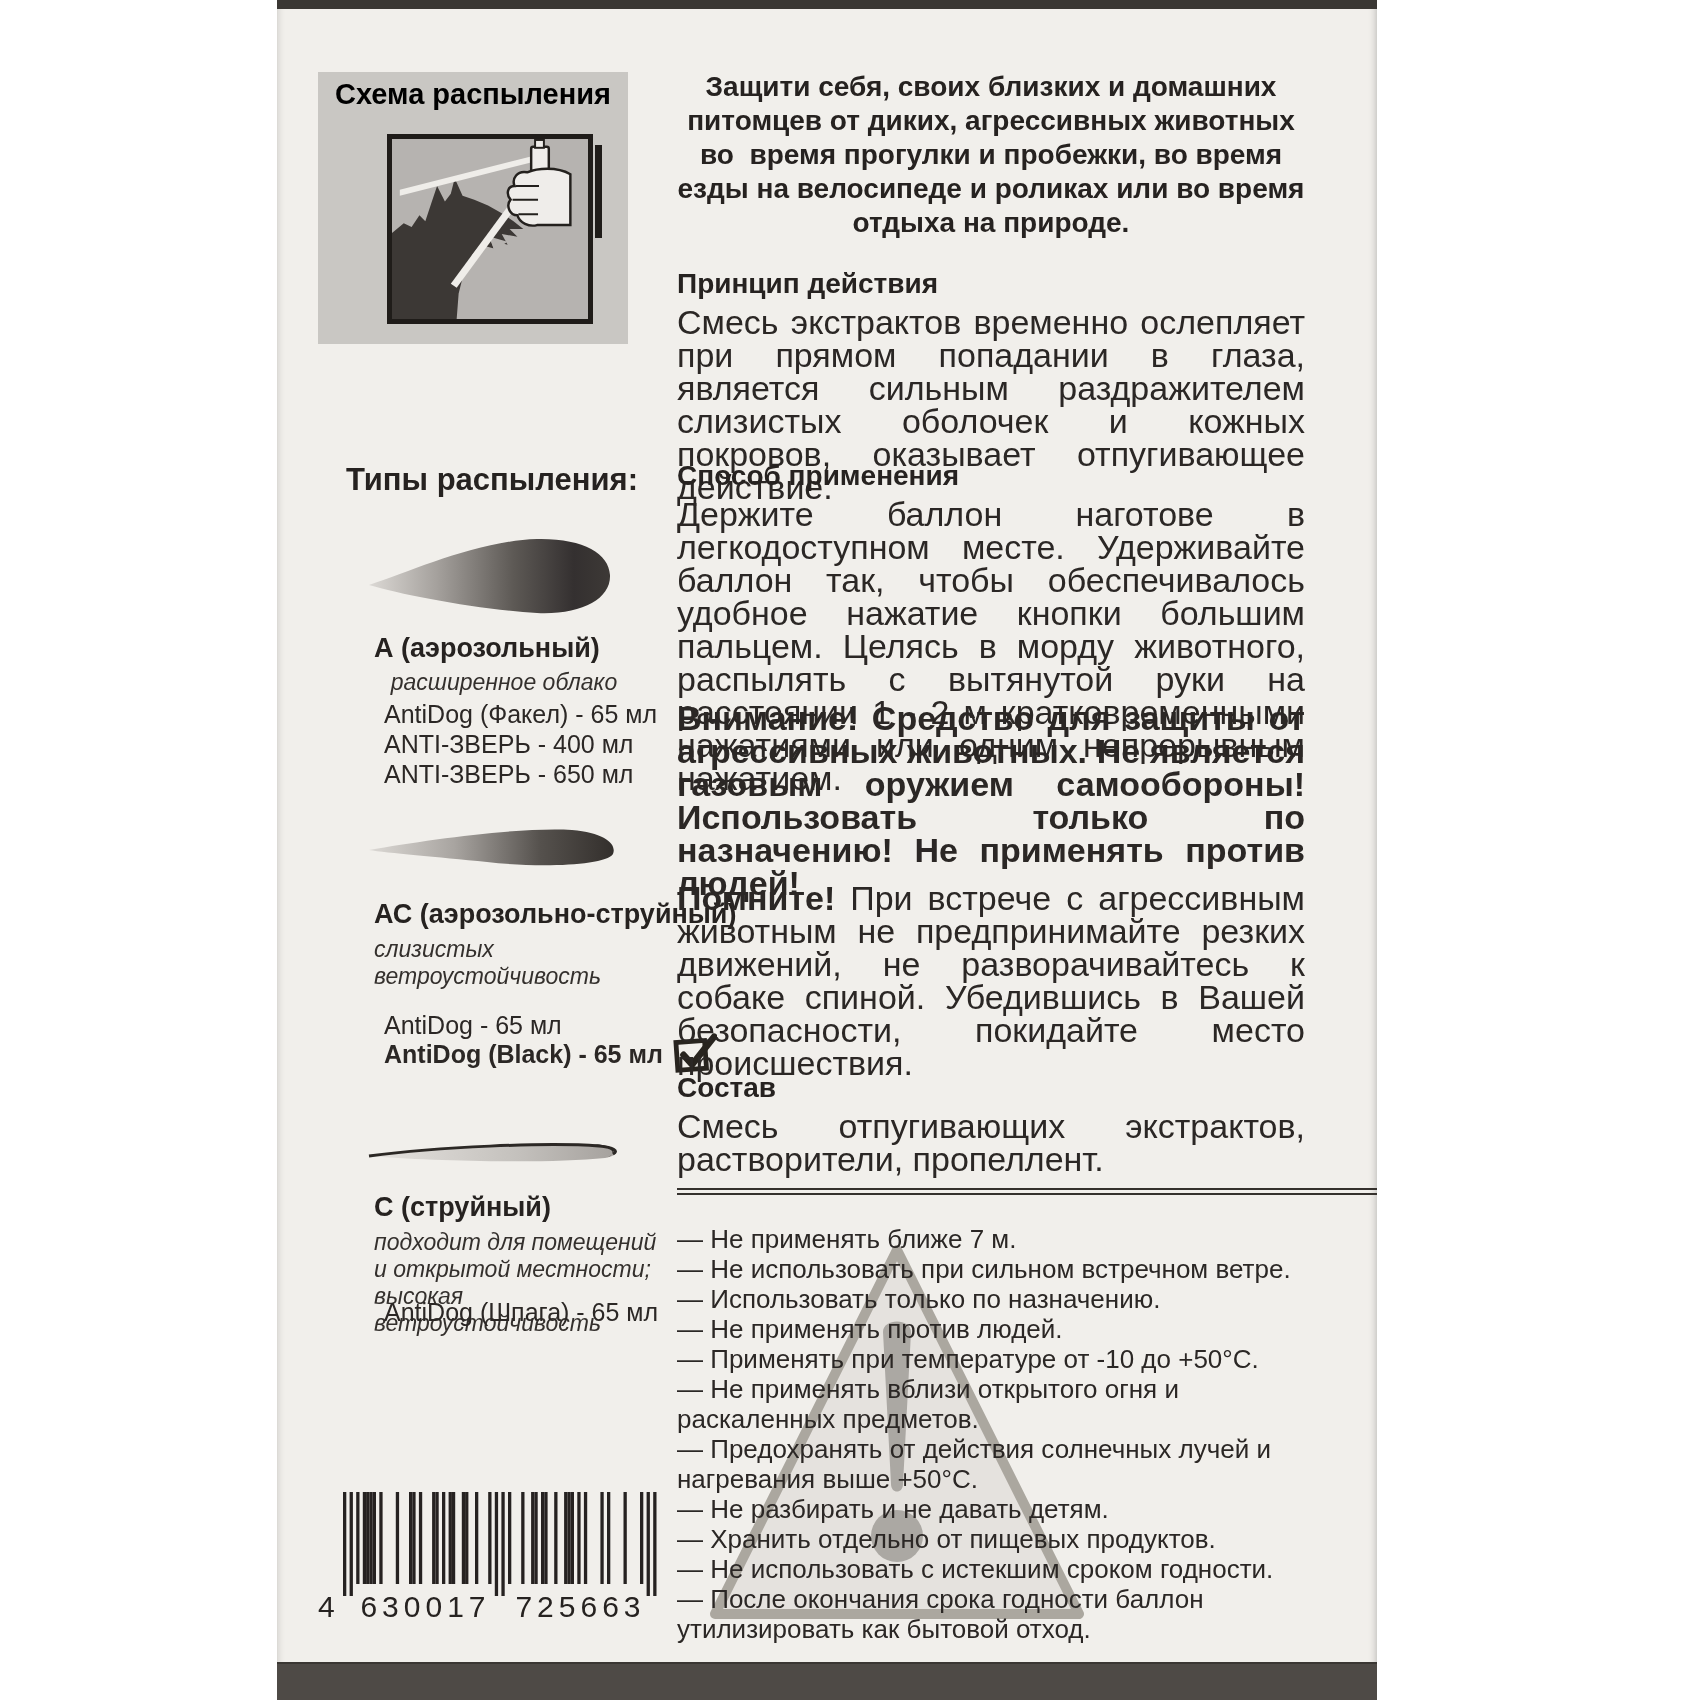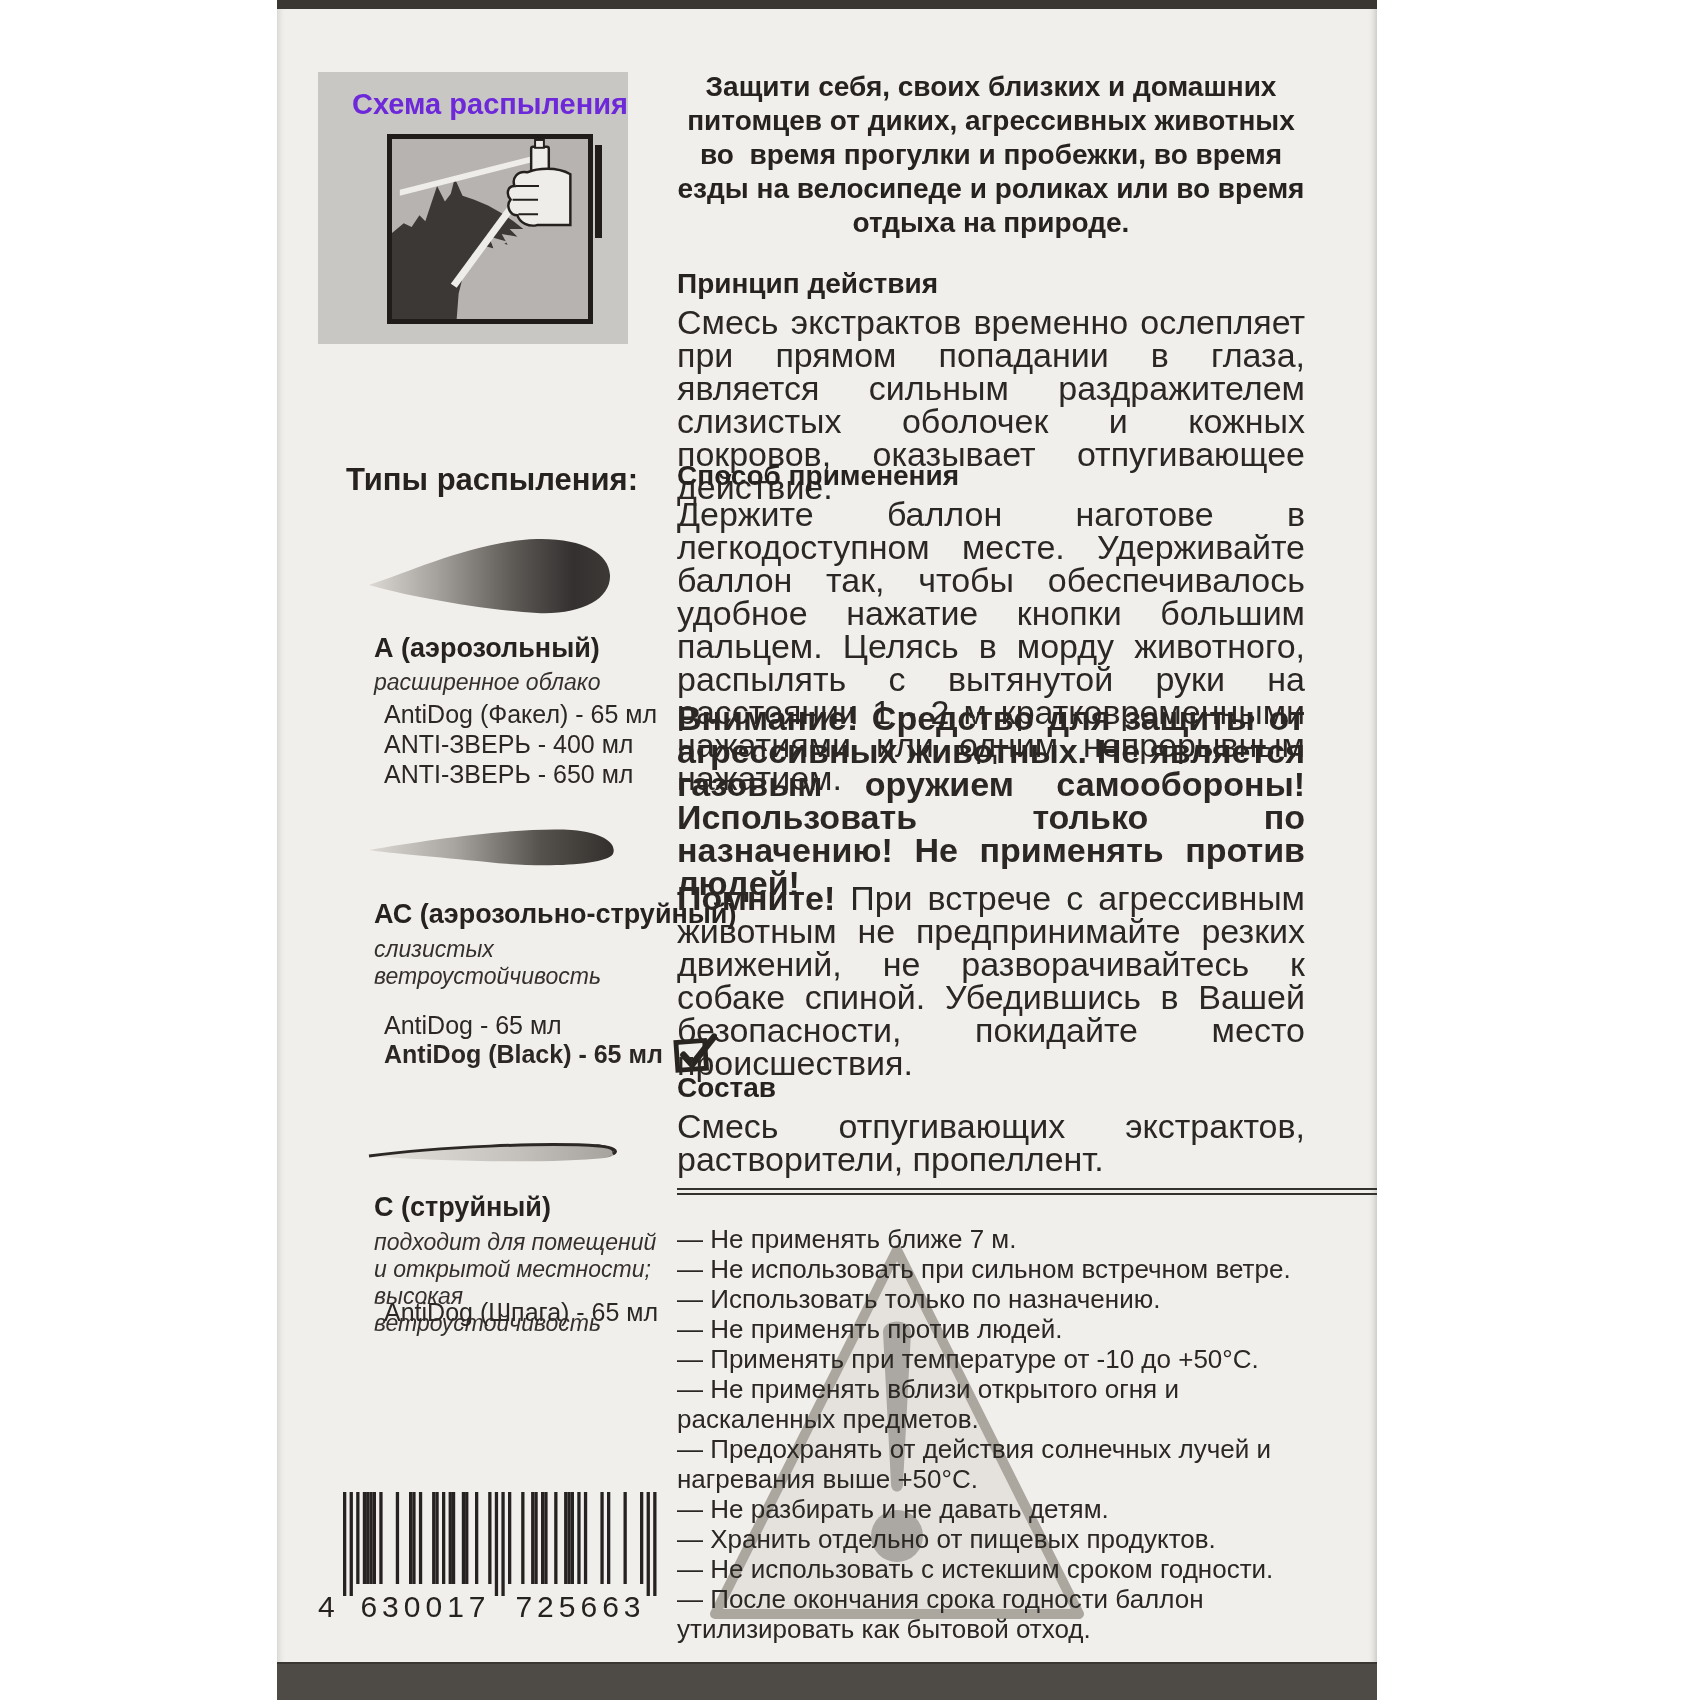--- a/index.html
+++ b/index.html
@@ -12,21 +12,21 @@
   .label{
     position:absolute;left:277px;top:0;width:1100px;height:1700px;
     background:#f1efeb;
     box-shadow:inset -4px 0 8px -4px rgba(0,0,0,.28), inset 4px 0 8px -4px rgba(0,0,0,.18);
   }
   .top-strip{position:absolute;left:0;top:0;width:1100px;height:9px;background:#3a3733;}
   .bottom-band{position:absolute;left:0;top:1662px;width:1100px;height:38px;background:#4e4a46;border-top:2px solid #3a3733;}
 
   
   .scheme-box{position:absolute;left:41px;top:72px;width:310px;height:272px;background:#c9c7c3;}
-  .scheme-title{text-align:right;font-weight:bold;font-size:29px;padding-top:16px;color:#6d28d9;}
+  .scheme-title{text-align:center;font-weight:bold;font-size:29px;padding-top:6px;color:#000000;}
   .scheme-frame{position:absolute;left:69px;top:62px;width:196px;height:180px;border:5px solid #1f1c19;background:#b6b3b0;overflow:hidden;}
   .scheme-frame svg{display:block;width:100%;height:100%;}
   .scheme-vbar{position:absolute;left:277px;top:73px;width:7px;height:93px;background:#1f1c19;}
 
   .types-heading{position:absolute;left:60px;top:462px;width:310px;text-align:center;font-weight:bold;font-size:31px;color:#262220;}
 
   .shape{position:absolute;}
   .shape svg{display:block;width:100%;height:100%;}
   #shape-a{left:90px;top:533px;width:245px;height:88px;}
   #shape-ac{left:90px;top:824px;width:250px;height:46px;}
@@ -99,21 +99,21 @@
             <stop offset="0.28" stop-color="#a5a19d"></stop>
           <stop offset="0.6" stop-color="#5d5955"></stop>
             <stop offset="0.85" stop-color="#343030"></stop>
           <stop offset="1" stop-color="#3d3936"></stop>
         </linearGradient>
       </defs>
       <path fill="url(#gA)" d="M2,52 C45,38 110,8 170,6 C215,5 242,20 243,42 C244,66 214,82 170,80 C115,77 35,62 2,52 Z"></path>
     </svg>
   </div>
   <div class="type-name" style="left:97px;top:633px;">А (аэрозольный)</div>
-  <div class="type-note" style="left:97px;top:669px;width:260px;">расширенное облако</div>
+  <div class="type-note" style="left:97px;top:669px;width:260px;text-align:center;">расширенное облако</div>
   <div class="type-products" style="left:107px;top:699px;">
     <div>AntiDog (Факел) - 65 мл</div>
     <div>ANTI-ЗВЕРЬ - 400 мл</div>
     <div>ANTI-ЗВЕРЬ - 650 мл</div>
   </div>
 
   <div class="shape" id="shape-ac">
     <svg viewBox="0 0 250 46" preserveAspectRatio="none">
       <defs>
         <linearGradient id="gAC" x1="0" y1="0" x2="1" y2="0">

